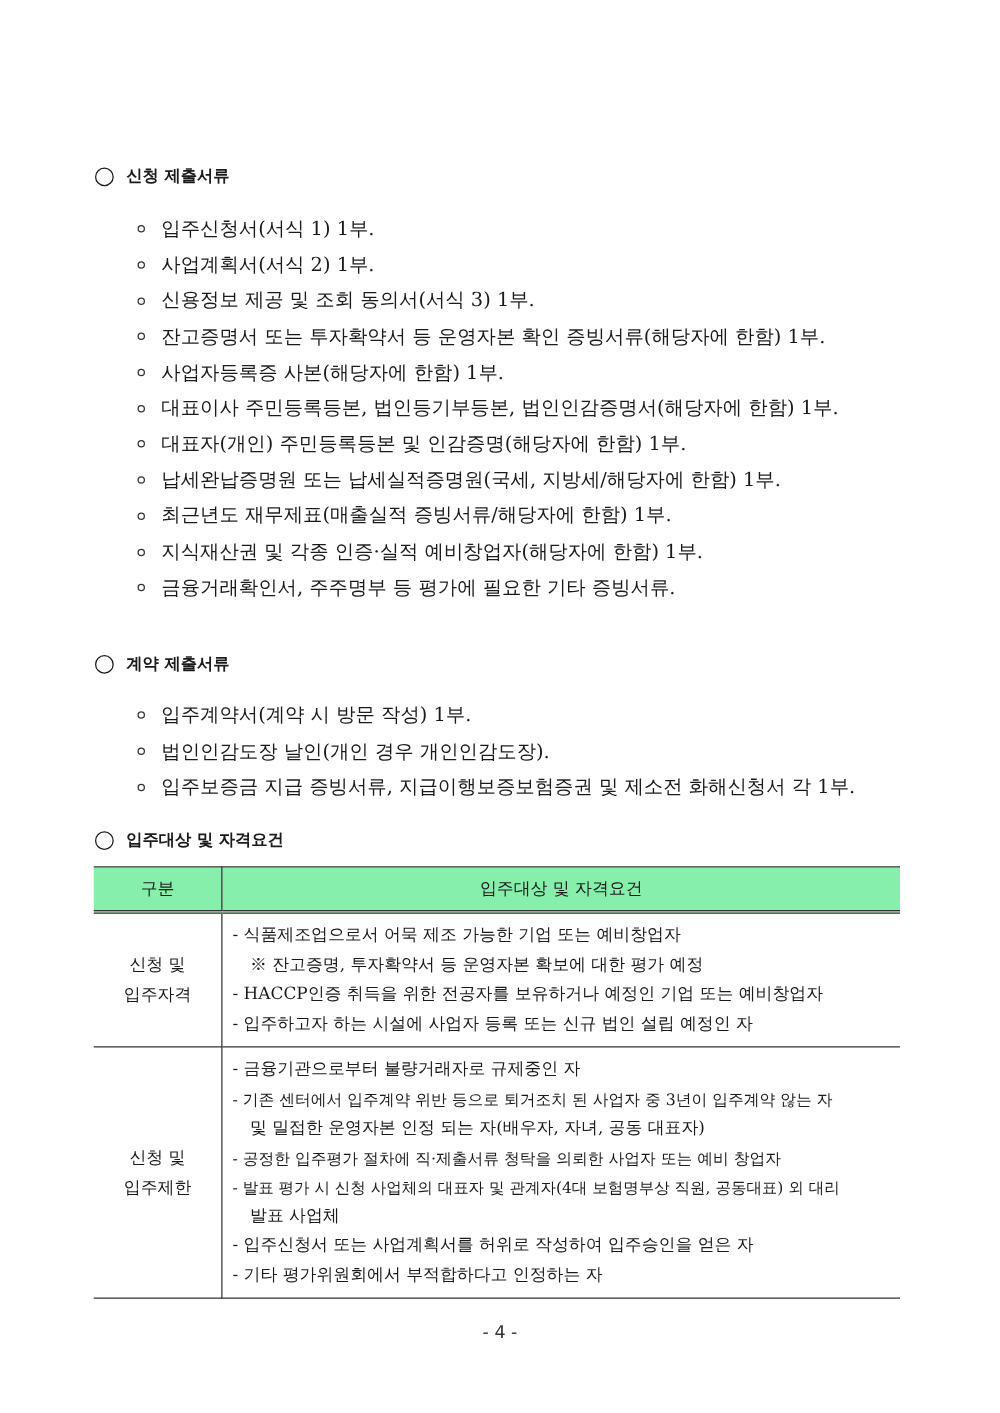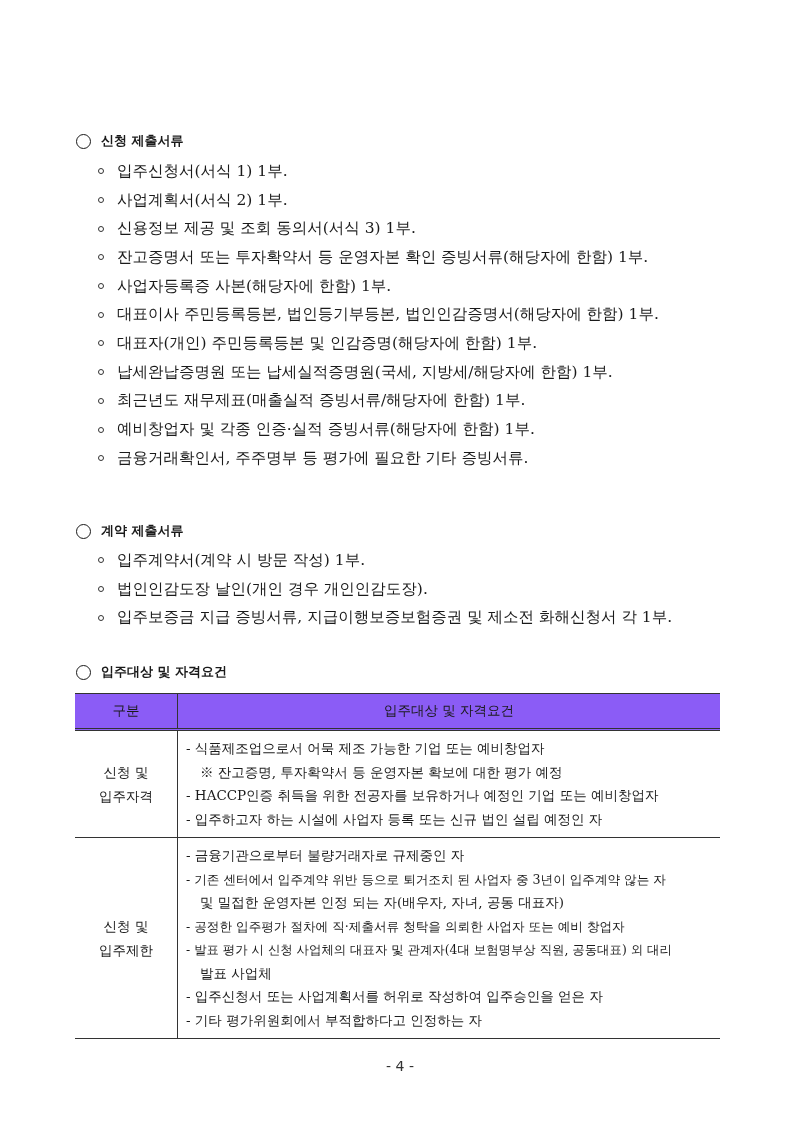--- a/index.html
+++ b/index.html
@@ -2,27 +2,27 @@
 <html><head>
 <meta charset="utf-8">
 <style>
   html, body { margin: 0; padding: 0; background: #ffffff; }
   body { width: 800px; height: 1130px; position: relative; overflow: hidden;
          font-family: "DejaVu Serif", "Liberation Serif", serif; color: #1a1a1a; }
   .section-title { position: absolute; left: 76px; font-size: 13px; font-weight: bold;
                    font-family: "DejaVu Sans", sans-serif; display: flex; align-items: center; }
   .section-title .circle { display: inline-block; width: 15px; height: 15px; border: 1.6px solid #1a1a1a;
                            border-radius: 50%; margin-right: 10px; box-sizing: border-box; }
-  .bullet-list { position: absolute; left: 98px; margin: 0; padding: 0; list-style: none; }
+  .bullet-list { position: absolute; left: 98px; margin: 12px; padding: 0; list-style: none; }
   .bullet-list li { display: flex; align-items: center; height: 28.7px; font-size: 15.5px; white-space: nowrap; }
   .bullet-list .dot { display: inline-block; width: 6px; height: 6px; border: 1px solid #333; border-radius: 50%;
                       margin-right: 13px; box-sizing: border-box; }
   table.req { position: absolute; left: 75px; top: 693px; width: 645px; border-collapse: collapse;
               font-size: 13.5px; }
-  table.req th { background: #8b5cf6; height: 32px; font-weight: normal; border-top: 1.5px solid #333;
+  table.req th { background: #86efac; height: 32px; font-weight: normal; border-top: 1.5px solid #333;
                  border-bottom: 3px double #333; }
   table.req th.col1 { width: 100px; border-right: 1px solid #333; }
   table.req td { vertical-align: middle; border-bottom: 1px solid #333; }
   table.req td.cat { text-align: center; border-right: 1px solid #333; line-height: 24px; }
   table.req td.items { padding: 6px 8px 6px 8px; }
   .item-line { line-height: 23.5px; white-space: nowrap; }
   .item-line.indent { padding-left: 14px; }
   .page-number { position: absolute; top: 1058px; left: 0; width: 800px; text-align: center;
                  font-size: 14px; font-family: "DejaVu Sans", sans-serif; color: #333; }
 </style>
@@ -65,21 +65,21 @@
   <li>
       <span class="dot"></span>
       <span>납세완납증명원 또는 납세실적증명원(국세, 지방세/해당자에 한함) 1부.</span>
     </li>
   <li>
       <span class="dot"></span>
       <span>최근년도 재무제표(매출실적 증빙서류/해당자에 한함) 1부.</span>
     </li>
   <li>
       <span class="dot"></span>
-      <span>예비창업자 및 각종 인증·실적 증빙서류(해당자에 한함) 1부.</span>
+      <span>지식재산권 및 각종 인증·실적 예비창업자(해당자에 한함) 1부.</span>
     </li>
   <li>
       <span class="dot"></span>
       <span>금융거래확인서, 주주명부 등 평가에 필요한 기타 증빙서류.</span>
     </li>
 </ul>
 
 <div class="section-title" style="top:522px;">
   <span class="circle"></span>
   <span>계약 제출서류</span>

